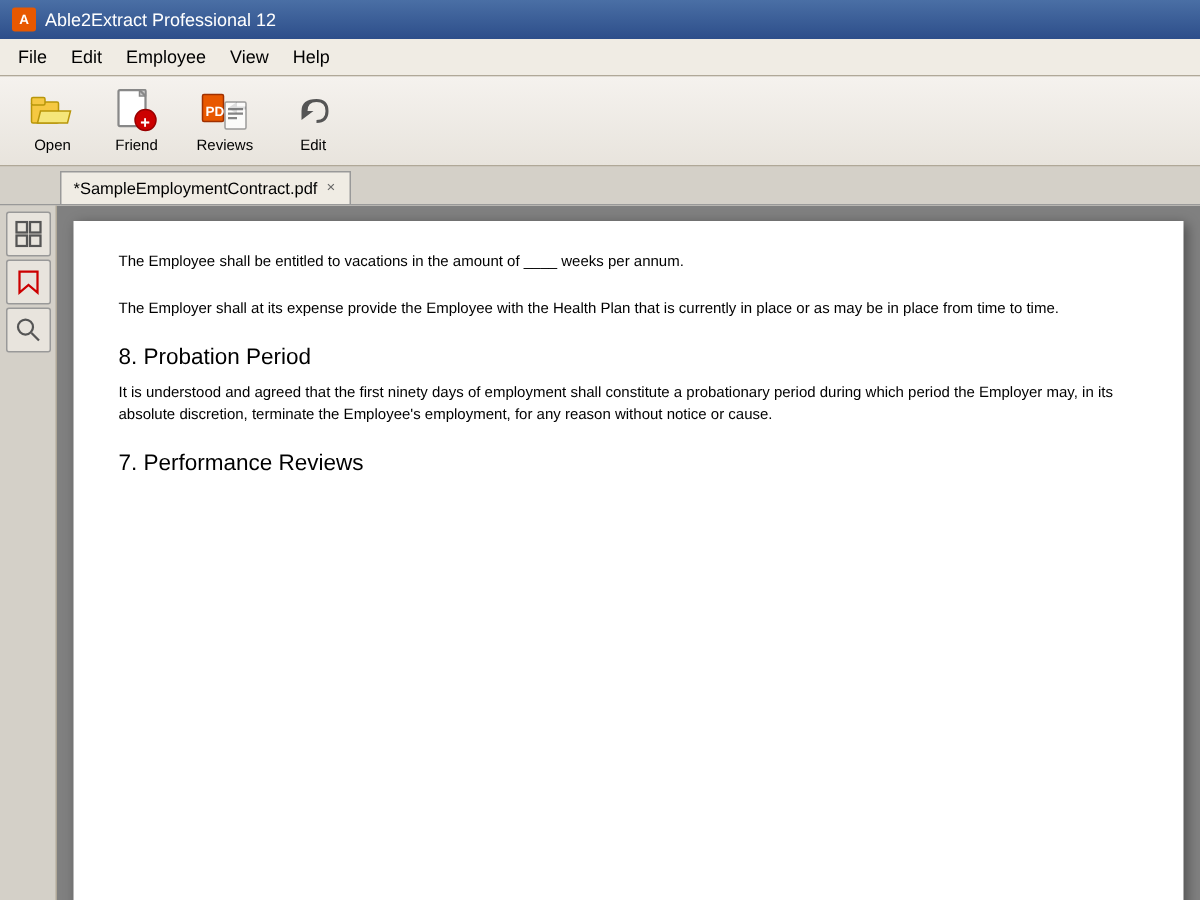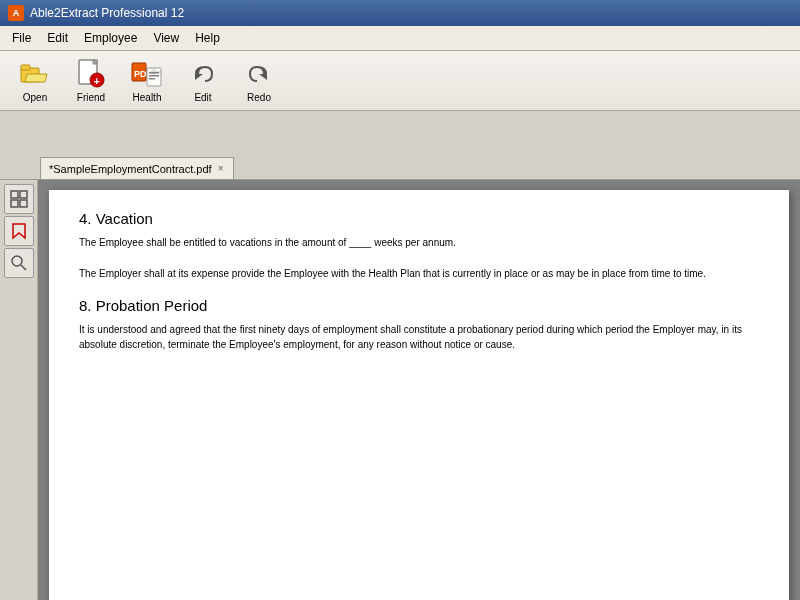--- a/index.html
+++ b/index.html
@@ -83,21 +83,20 @@
     }
 
     
     #tab-bar {
       background: #d4d0c8;
       display: flex;
       align-items: flex-end;
       padding: 2px 40px 0 40px;
       height: 26px;
       border-bottom: 1px solid #999;
-      margin-top: 43px;
     }
     .tab {
       background: #f0ece4;
       border: 1px solid #999;
       border-bottom: none;
       padding: 3px 8px;
       font-size: 11px;
       display: flex;
       align-items: center;
       gap: 4px;
@@ -212,37 +211,29 @@
       <svg width="32" height="32" viewBox="0 0 32 32">
         <rect x="1" y="5" width="14" height="18" rx="1" fill="#e85800" stroke="#a03000" stroke-width="1"></rect>
         <text x="3" y="19" font-size="9" fill="white" font-weight="bold">PDF</text>
         <path d="M18 14 L24 10 L24 13 L30 13 L30 15 L24 15 L24 18 Z" fill="#555"></path>
         <rect x="16" y="10" width="14" height="18" rx="1" fill="white" stroke="#888" stroke-width="1" opacity="0.8"></rect>
         <rect x="18" y="14" width="10" height="1.5" fill="#666" opacity="0.8"></rect>
         <rect x="18" y="17" width="10" height="1.5" fill="#666" opacity="0.8"></rect>
         <rect x="18" y="20" width="6" height="1.5" fill="#666" opacity="0.8"></rect>
       </svg>
     </div>
-    <span class="toolbar-btn-label">Health</span>
+    <span class="toolbar-btn-label">Reviews</span>
   </div>
   <div class="toolbar-btn">
     <div class="toolbar-btn-icon">
       <svg width="32" height="32" viewBox="0 0 32 32">
         <path d="M8 16 Q8 8 18 8 Q26 8 26 16 Q26 24 18 24 L18 22 Q24 22 24 16 Q24 10 18 10 Q12 10 12 16 L16 16 L8 22 L8 16 Z" fill="#555"></path>
       </svg>
     </div>
     <span class="toolbar-btn-label">Edit</span>
-  </div>
-  <div class="toolbar-btn">
-    <div class="toolbar-btn-icon">
-      <svg width="32" height="32" viewBox="0 0 32 32">
-        <path d="M24 16 Q24 8 14 8 Q6 8 6 16 Q6 24 14 24 L14 22 Q8 22 8 16 Q8 10 14 10 Q20 10 20 16 L16 16 L24 22 L24 16 Z" fill="#555"></path>
-      </svg>
-    </div>
-    <span class="toolbar-btn-label">Redo</span>
   </div>
 </div>
 
 <div id="tab-bar">
   <div class="tab">
     <span>*SampleEmploymentContract.pdf</span>
     <span class="tab-close">×</span>
   </div>
 </div>
 
@@ -267,28 +258,31 @@
         <circle cx="7" cy="7" r="5" fill="none" stroke="#555" stroke-width="1.5"></circle>
         <line x1="11" y1="11" x2="16" y2="16" stroke="#555" stroke-width="1.5"></line>
       </svg>
     </div>
   </div>
 
   <div id="doc-area">
     <div id="doc-page">
 
       <div class="doc-section">
-        <div class="doc-heading">4. Vacation</div>
         <div class="doc-para">The Employee shall be entitled to vacations in the amount of ____ weeks per annum.</div>
       </div>
 
       <div class="doc-section">
         <div class="doc-para">The Employer shall at its expense provide the Employee with the Health Plan that is currently in place or as may be in place from time to time.</div>
       </div>
 
       <div class="doc-section">
         <div class="doc-heading">8. Probation Period</div>
         <div class="doc-para">It is understood and agreed that the first ninety days of employment shall constitute a probationary period during which period the Employer may, in its absolute discretion, terminate the Employee's employment, for any reason without notice or cause.</div>
       </div>
 
+      <div class="doc-section">
+        <div class="doc-heading">7. Performance Reviews</div>
+        <div class="doc-para"></div>
+      </div>
     </div>
   </div>
 </div>
 
 </body></html>

